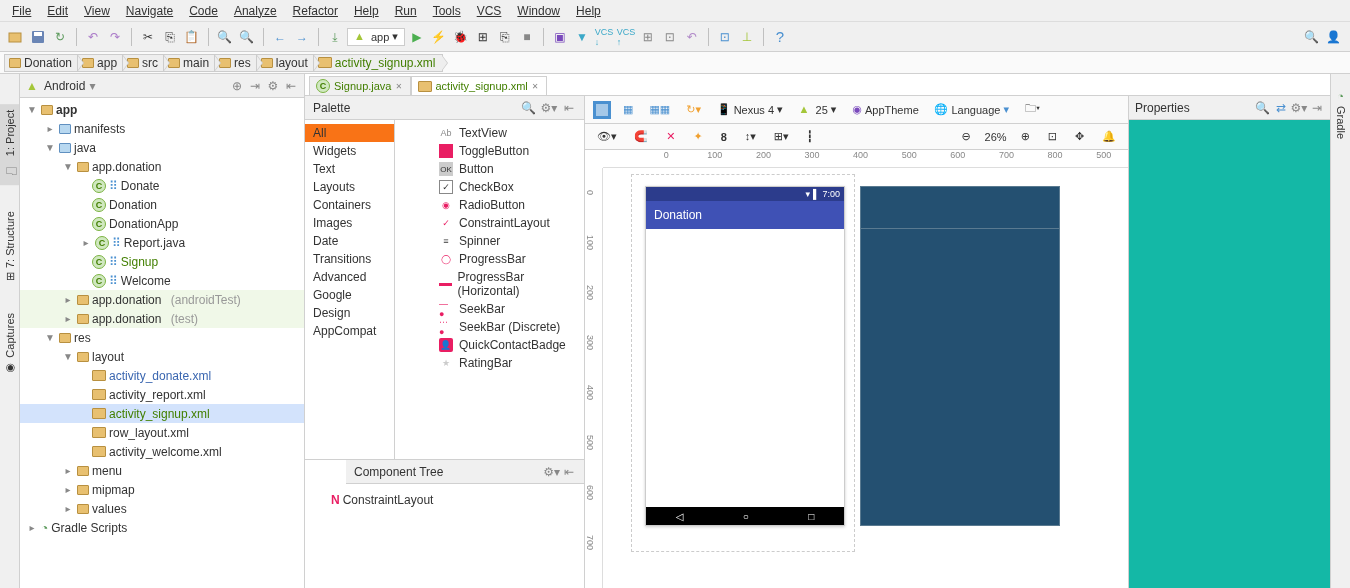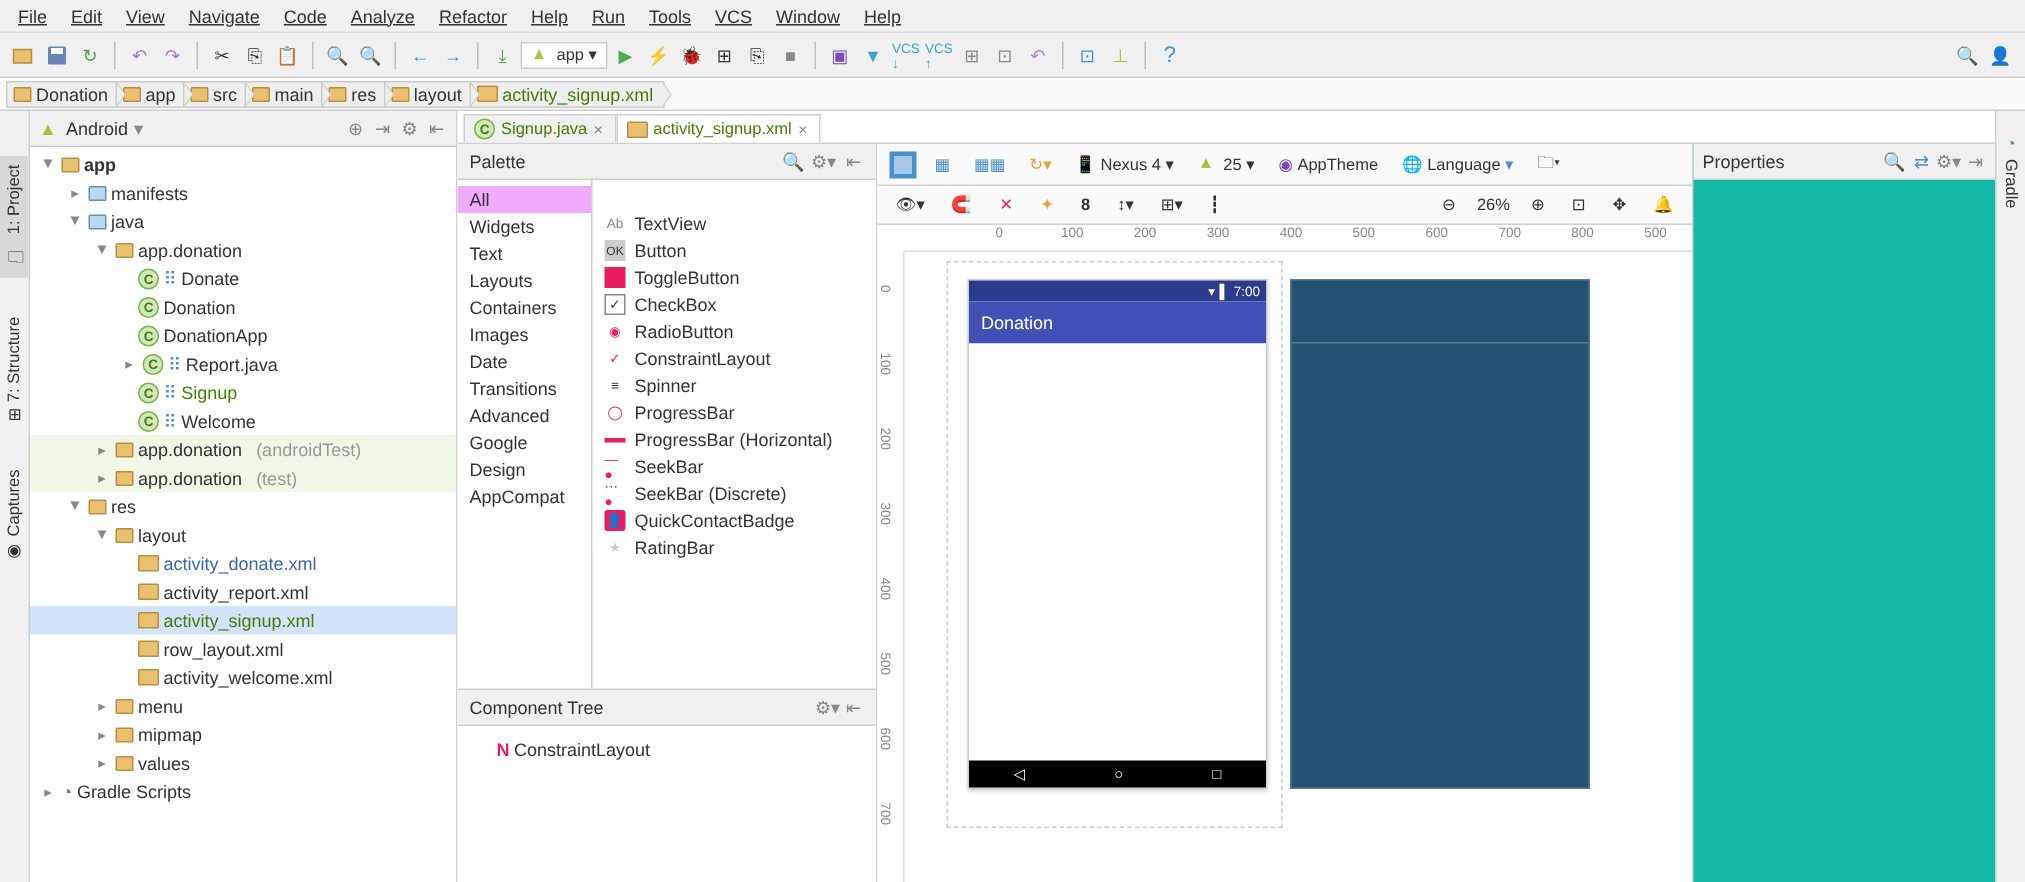--- a/index.html
+++ b/index.html
@@ -37,26 +37,26 @@
 .file-tabs { height:22px; display:flex; border-bottom:1px solid #d0d0d0; padding-left:4px;}
 .ftab { display:flex; align-items:center; padding:0 6px; gap:4px; border:1px solid #d0d0d0; border-bottom:none; background:#f0f0f0; font-size:11px; margin-top:2px; cursor:pointer;}
 .ftab.active { background:#fff; }
 .ftab .close { width:8px; height:8px; color:#888; font-size:8px;}
 .designer { flex:1; display:flex;}
 .palette-col { width:280px; display:flex; flex-direction:column; border-right:1px solid #d0d0d0;}
 .palette-header { height:24px; display:flex; align-items:center; padding:0 8px; gap:6px; border-bottom:1px solid #d0d0d0; background:#f0f0f0; font-size:12px;}
 .palette-body { flex:1; display:flex; border-bottom:1px solid #d0d0d0;}
 .palette-cats { width:90px; border-right:1px solid #d0d0d0; padding:4px 0;}
 .palette-cats div { padding:2px 8px; font-size:12px; cursor:pointer;}
-.palette-cats div.sel { background:#f0abfc;}
-.palette-items { flex:1; padding:20px 0;}
+.palette-cats div.sel { background:#f97316;}
+.palette-items { flex:1; padding:4px 0;margin-left:36px;}
 .pitem { display:flex; align-items:center; padding:2px 8px; gap:6px; font-size:12px; cursor:pointer;}
 .pic { width:14px; height:14px; display:inline-flex; align-items:center; justify-content:center; font-size:9px;}
 .component-tree { height:128px; display:flex; flex-direction:column;}
-.ct-header { height:24px; display:flex; align-items:center; padding:0 8px; gap:6px; border-bottom:1px solid #d0d0d0; background:#f0f0f0; justify-content:space-between;}
+.ct-header { height:24px; display:flex; align-items:center; padding:0 8px; gap:6px; border-bottom:1px solid #d0d0d0; background:#f0f0f0; justify-content:space-between;margin-left:41px;}
 .ct-body { flex:1; padding:6px;}
 .design-canvas { flex:1; display:flex; flex-direction:column; position:relative; background:#fff; overflow:hidden;}
 .dc-toolbar { height:28px; border-bottom:1px solid #d0d0d0; display:flex; align-items:center; padding:0 8px; gap:8px; font-size:11px; background:#fafafa;}
 .dc-btn { display:inline-flex; align-items:center; gap:3px; padding:2px 4px; cursor:pointer;}
 .dc-toolbar2 { height:26px; border-bottom:1px solid #d0d0d0; display:flex; align-items:center; padding:0 8px; gap:10px; font-size:11px; background:#fafafa;}
 .ruler-area { flex:1; position:relative; overflow:hidden; background:#fff;}
 .hruler { position:absolute; top:0; left:18px; right:0; height:18px; background:#fff; border-bottom:1px solid #ddd; display:flex; font-size:9px; color:#888;}
 .hruler span { display:inline-block; width:50px; text-align:center;}
 .vruler { position:absolute; top:18px; left:0; width:18px; bottom:0; background:#fff; border-right:1px solid #ddd; font-size:9px; color:#888;}
 .vruler span { display:block; height:50px; writing-mode:vertical-rl; text-align:center;}
@@ -359,26 +359,26 @@
             <div>Google</div>
             <div>Design</div>
             <div>AppCompat</div>
           </div>
           <div class="palette-items">
             <div class="pitem">
                 <span class="pic" style="color:#888">Ab</span>
                 <span>TextView</span>
               </div>
             <div class="pitem">
+                <span class="pic" style="background:#e91e63"></span>
+                <span>ToggleButton</span>
+              </div>
+            <div class="pitem">
                 <span class="pic" style="background:#ccc;font-size:8px;padding:0 2px">OK</span>
                 <span>Button</span>
-              </div>
-            <div class="pitem">
-                <span class="pic" style="background:#e91e63"></span>
-                <span>ToggleButton</span>
               </div>
             <div class="pitem">
                 <span class="pic" style="border:1px solid #888">✓</span>
                 <span>CheckBox</span>
               </div>
             <div class="pitem">
                 <span class="pic" style="color:#e91e63">◉</span>
                 <span>RadioButton</span>
               </div>
             <div class="pitem">

